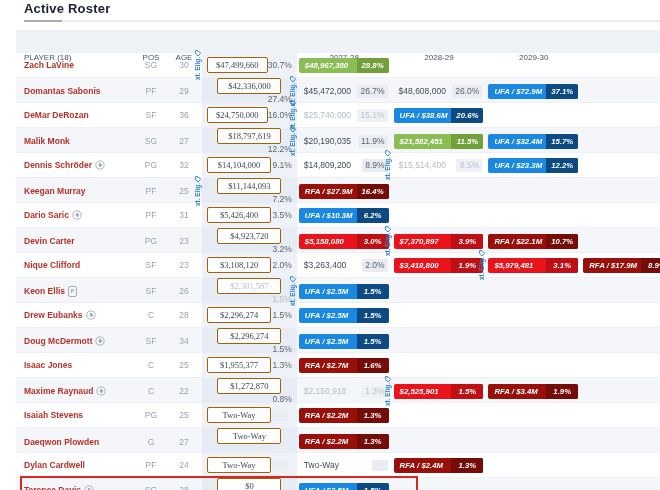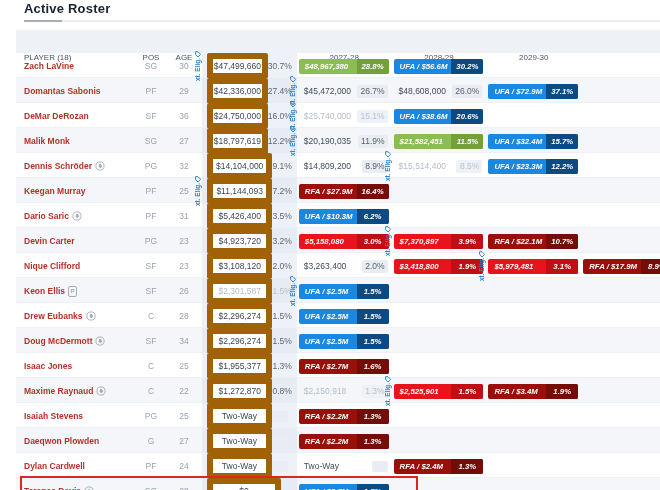--- a/index.html
+++ b/index.html
@@ -16,29 +16,29 @@
   .thead .hcell{display:flex;align-items:center;}
   .thead .hcell.left{padding-left:8px;}
   .thead .hcell.center{justify-content:center;}
   .thead .hcell.y0{background:#5eead4;margin-top:45px;}
 
   .trow{height:24px;border-bottom:1px solid #edf0f4;position:relative;}
   .trow.shaded{background:#f4f6fa;}
 
   .cell{height:100%;display:flex;align-items:center;position:relative;font-size:8.5px;}
   .cell.y0{background:#eef2f8;padding:0 5px;}
-  .trow.shaded .cell.y0{background:#e7ecf4;}
+  .trow.shaded .cell.y0{background:#e7ecf4;flex-direction:column;}
 
   .player{padding-left:8px;gap:3px;}
   .pname{color:#b5322a;font-weight:bold;font-size:8.5px;white-space:nowrap;cursor:pointer;}
   .picon{display:inline-flex;align-items:center;color:#a6adb8;}
   .doc-icon{display:inline-block;width:7px;height:9px;border:1px solid #a6adb8;border-radius:2px;font-size:6px;line-height:9px;text-align:center;color:#a6adb8;font-weight:bold;}
   .pos,.age{justify-content:center;color:#9aa3b0;}
 
-  .salary-box{background:#fff;border:6px solid #a16207;border-radius:2px;height:14px;width:62px;display:flex;align-items:center;justify-content:center;color:#3d4654;cursor:text;}
+  .salary-box{background:#fff;border:1px solid #a16207;border-radius:2px;height:14px;width:62px;display:flex;align-items:center;justify-content:center;color:#3d4654;cursor:text;font-family:Liberation Serif, serif;}
   .salary-box.muted{color:#b4bcc6;}
   .y0 .pct-plain{margin-left:auto;color:#5d6673;}
   .y0 .pct-plain.muted{color:#b9c0c9;}
 
   .plain-val{padding-left:7px;color:#414b5a;}
   .plain-val.muted{color:#b4bcc6;}
   .pct-pill{margin-left:auto;margin-right:4px;background:#e9edf3;border-radius:2px;padding:1.5px 3px;color:#59626e;min-width:20px;text-align:right;}
   .pct-pill.muted{color:#bcc3cc;background:#eef1f5;}
   .pct-pill.empty{min-width:16px;height:11px;padding:0;}
 
@@ -93,26 +93,20 @@
           </span>
           <div class="salary-box">$47,499,660</div>
           <span class="pct-plain">30.7%</span>
         </div>
         <div class="cell y1">
           <div class="badge green">
             <span class="bval">$48,967,380</span>
             <span class="bpct">28.8%</span>
           </div>
         </div>
-        <div class="cell y2">
-          <div class="badge blue">
-            <span class="bval">UFA / $56.6M</span>
-            <span class="bpct">30.2%</span>
-          </div>
-        </div>
         <div class="cell y3"></div>
         <div class="cell y4"></div>
       </div>
       <div class="grid-row trow shaded">
         <div class="cell player">
           <span class="pname">Domantas Sabonis</span>
         </div>
         <div class="cell pos">PF</div>
         <div class="cell age">29</div>
         <div class="cell y0">

